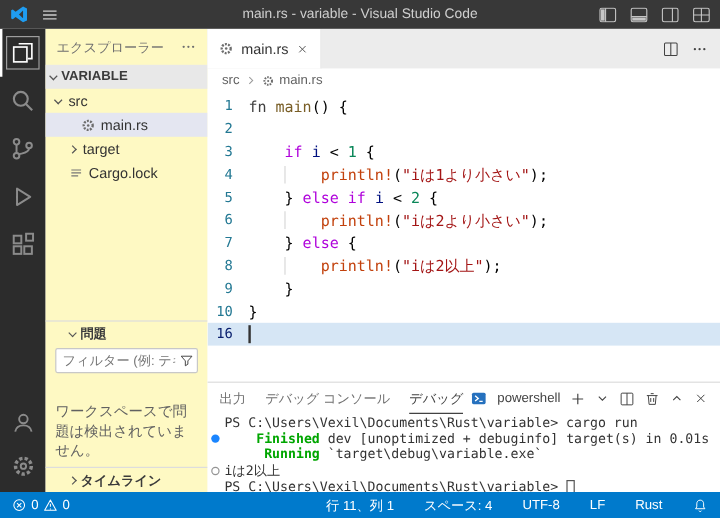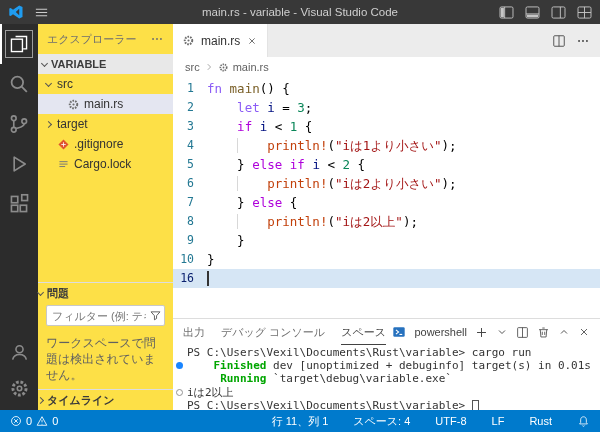--- a/index.html
+++ b/index.html
@@ -19,53 +19,53 @@
   
   .activitybar{width:38px;background:#2c2c2c;display:flex;flex-direction:column;align-items:stretch;flex:none}
   .ab-item{height:40px;display:flex;align-items:center;justify-content:center;color:#8b8b8b;cursor:pointer}
   .ab-item.active{color:#fff;box-shadow:inset 2px 0 0 #fff}
   .ab-item.active .ab-ico{outline:1px solid #9d9d9d;outline-offset:2px}
   .ab-ico{display:inline-flex;line-height:0}
   .ab-bottom{margin-top:auto;padding-bottom:4px}
   .ab-bottom .ab-item{height:36px}
 
   
-  .sidebar{width:135px;background:#fde047;display:flex;flex-direction:column;font-size:12px;color:#333;flex:none;min-height:0}
+  .sidebar{width:135px;background:#fef9c3;display:flex;flex-direction:column;font-size:12px;color:#333;flex:none;min-height:0}
   .sb-header{height:30px;display:flex;align-items:center;padding:0 9px;font-size:11px;color:#6f6f6f;flex:none}
   .sb-header .spacer{flex:1}
   .section-header{height:20px;display:flex;align-items:center;gap:4px;padding:0 4px;font-size:11px;font-weight:bold;color:#3b3b3b;background:#e8e8e8;flex:none;cursor:pointer}
   .chev{width:5px;height:5px;border-right:1.2px solid #555;border-bottom:1.2px solid #555;display:inline-block;flex:none}
   .chev.down{transform:rotate(45deg);margin-top:-2px}
   .chev.right{transform:rotate(-45deg)}
   .tree{flex:none}
   .tree-row{height:20px;display:flex;align-items:center;gap:4px;cursor:pointer;white-space:nowrap;overflow:hidden}
   .tree-row.selected{background:#e4e6f1}
   .chev-box{width:10px;display:inline-flex;justify-content:center;flex:none}
   .sb-spacer{flex:1}
   .sub-section{border-top:1px solid #ddd;flex:none}
-  .sub-header{height:20px;display:flex;align-items:center;gap:4px;padding:0 0;font-size:11px;font-weight:bold;color:#3b3b3b;cursor:pointer}
+  .sub-header{height:20px;display:flex;align-items:center;gap:4px;padding:0 20px;font-size:11px;font-weight:bold;color:#3b3b3b;cursor:pointer}
   .problems-body{padding:2px 8px 6px 8px}
   .filter-wrap{position:relative}
   .filter-input{width:100%;height:21px;border:1px solid #c8c8c8;border-radius:2px;background:#fff;font-size:11px;padding:0 18px 0 5px;color:#333;font-family:inherit}
   .filter-input::placeholder{color:#767676}
   .filter-ico{position:absolute;right:3px;top:4px}
-  .problems-msg{margin-top:9px;font-size:12px;color:#616161;line-height:16px}
+  .problems-msg{margin-top:24px;font-size:12px;color:#616161;line-height:16px}
 
   
   .editor-area{flex:1;display:flex;flex-direction:column;background:#fff;min-width:0}
   .tabbar{height:33px;background:#ececec;display:flex;align-items:stretch;flex:none}
   .tab{display:flex;align-items:center;gap:6px;padding:0 9px;background:#fff;font-size:12px;color:#333;cursor:pointer;border-right:1px solid #e3e3e3}
   .tab-actions{margin-left:auto;display:flex;align-items:center;gap:10px;padding-right:10px;color:#424242}
   .breadcrumb{height:20px;display:flex;align-items:center;gap:4px;padding-left:12px;font-size:11px;color:#616161;flex:none}
   .code{flex:1;overflow:hidden;font-family:"DejaVu Sans Mono","Liberation Mono",monospace;font-size:12.5px;padding-top:2px;position:relative}
   .code-line{display:flex;height:19px;line-height:19px;white-space:pre}
   .code-line.current{background:#d6e6f5}
   .ln{width:34px;text-align:right;padding-right:13px;color:#237893;font-size:11.5px;flex:none}
   .current .ln{color:#0b216f}
-  .tok-kw{color:#8b5cf6}.tok-ctl{color:#af00db}.tok-fname{color:#795e26}
+  .tok-kw{color:#404040}.tok-ctl{color:#af00db}.tok-fname{color:#795e26}
   .tok-var{color:#001080}.tok-num{color:#098658}.tok-str{color:#a31515}.tok-mac{color:#c2410c}
   .tok-ig{box-shadow:inset 1px 0 0 #d8d8d8}
   .edit-cursor{display:inline-block;width:1.5px;height:15px;background:#333;vertical-align:-3px}
 
   
   .panel{height:92px;border-top:1px solid #ddd;display:flex;flex-direction:column;flex:none}
   .panel-tabs-row{height:26px;display:flex;align-items:center;padding:0 10px;flex:none}
   .panel-tabs{display:flex;align-items:flex-end;gap:16px;height:100%}
   .panel-tab{height:100%;display:flex;align-items:center;font-size:11px;color:#707070;cursor:pointer}
   .panel-tab.active{color:#424242;box-shadow:inset 0 -1px 0 #424242}
@@ -242,35 +242,25 @@
           <div class="tree-row selected" style="padding-left: 15px;">
             <span class="chev-box"></span>
             <span class="ico ">
               <svg viewBox="0 0 16 16" width="13" height="13" fill="none">
                 <circle cx="8" cy="8" r="4.6" stroke="#6d6d6d" stroke-width="2.4" stroke-dasharray="2 1.3"></circle>
                 <circle cx="8" cy="8" r="1.3" fill="#6d6d6d"></circle>
               </svg>
             </span>
             <span>main.rs</span>
           </div>
-          <div class="tree-row" style="padding-left: 5px;">
+          <div class="tree-row" style="padding-left: 17px;">
             <span class="chev-box">
               <span class="chev right"></span>
             </span>
             <span>target</span>
-          </div>
-          <div class="tree-row" style="padding-left: 5px;">
-            <span class="chev-box"></span>
-            <span class="ico ">
-              <svg viewBox="0 0 16 16" width="13" height="13">
-                <path d="M8 1.8 14.2 8 8 14.2 1.8 8z" fill="#e0532f"></path>
-                <path d="M5.3 8h5.4M8 5.3v5.4" stroke="#fff" stroke-width="1"></path>
-              </svg>
-            </span>
-            <span>.gitignore</span>
           </div>
           <div class="tree-row" style="padding-left: 5px;">
             <span class="chev-box"></span>
             <span class="ico ">
               <svg viewBox="0 0 16 16" width="13" height="13" fill="none" stroke="#777" stroke-width="1.2">
                 <path d="M3 4.5h10M3 7.5h10M3 10.5h7"></path>
               </svg>
             </span>
             <span>Cargo.lock</span>
           </div>
@@ -346,38 +336,38 @@
           <svg viewBox="0 0 16 16" width="11" height="11" fill="none">
               <circle cx="8" cy="8" r="4.6" stroke="#6d6d6d" stroke-width="2.4" stroke-dasharray="2 1.3"></circle>
               <circle cx="8" cy="8" r="1.3" fill="#6d6d6d"></circle>
             </svg>
         </span>
         <span>main.rs</span>
       </div>
 
       <div class="code">
           <div class="code-line"><span class="ln">1</span><span><span class="tok-kw">fn</span><span> </span><span class="tok-fname">main</span><span>() {</span></span></div>
-          <div class="code-line"><span class="ln">2</span><span><span>    </span><span class="tok-kw">let</span><span> </span><span class="tok-var">i</span><span> = </span><span class="tok-num">3</span><span>;</span></span></div>
+          <div class="code-line"><span class="ln">2</span></div>
           <div class="code-line"><span class="ln">3</span><span><span>    </span><span class="tok-ctl">if</span><span> </span><span class="tok-var">i</span><span> &lt; </span><span class="tok-num">1</span><span> {</span></span></div>
           <div class="code-line"><span class="ln">4</span><span><span>    </span><span class="tok-ig">    </span><span class="tok-mac">println!</span><span>(</span><span class="tok-str">"iは1より小さい"</span><span>);</span></span></div>
           <div class="code-line"><span class="ln">5</span><span><span>    </span><span>} </span><span class="tok-ctl">else</span><span> </span><span class="tok-ctl">if</span><span> </span><span class="tok-var">i</span><span> &lt; </span><span class="tok-num">2</span><span> {</span></span></div>
           <div class="code-line"><span class="ln">6</span><span><span>    </span><span class="tok-ig">    </span><span class="tok-mac">println!</span><span>(</span><span class="tok-str">"iは2より小さい"</span><span>);</span></span></div>
           <div class="code-line"><span class="ln">7</span><span><span>    </span><span>} </span><span class="tok-ctl">else</span><span> {</span></span></div>
           <div class="code-line"><span class="ln">8</span><span><span>    </span><span class="tok-ig">    </span><span class="tok-mac">println!</span><span>(</span><span class="tok-str">"iは2以上"</span><span>);</span></span></div>
           <div class="code-line"><span class="ln">9</span><span><span>    }</span></span></div>
           <div class="code-line"><span class="ln">10</span><span><span>}</span></span></div>
           <div class="code-line current"><span class="ln">16</span><span><span class="edit-cursor"></span></span></div>
         </div>
 
       <div class="panel">
         <div class="panel-tabs-row">
           <div class="panel-tabs">
               <div class="panel-tab">出力</div>
               <div class="panel-tab">デバッグ コンソール</div>
-              <div class="panel-tab active">スペース</div>
+              <div class="panel-tab active">デバッグ</div>
             </div>
           <div class="panel-actions">
             <span class="ico">
               <svg viewBox="0 0 16 16" width="14" height="14">
                   <rect x="1.5" y="2.5" width="13" height="11" rx="1.5" fill="#2671be"></rect>
                   <path d="M4.5 5.5 7.5 8l-3 2.5" fill="none" stroke="#fff" stroke-width="1.3"></path>
                   <path d="M8.5 10.8h3.2" stroke="#fff" stroke-width="1.3"></path>
                 </svg>
             </span>
             <span class="shell-name">powershell</span>

